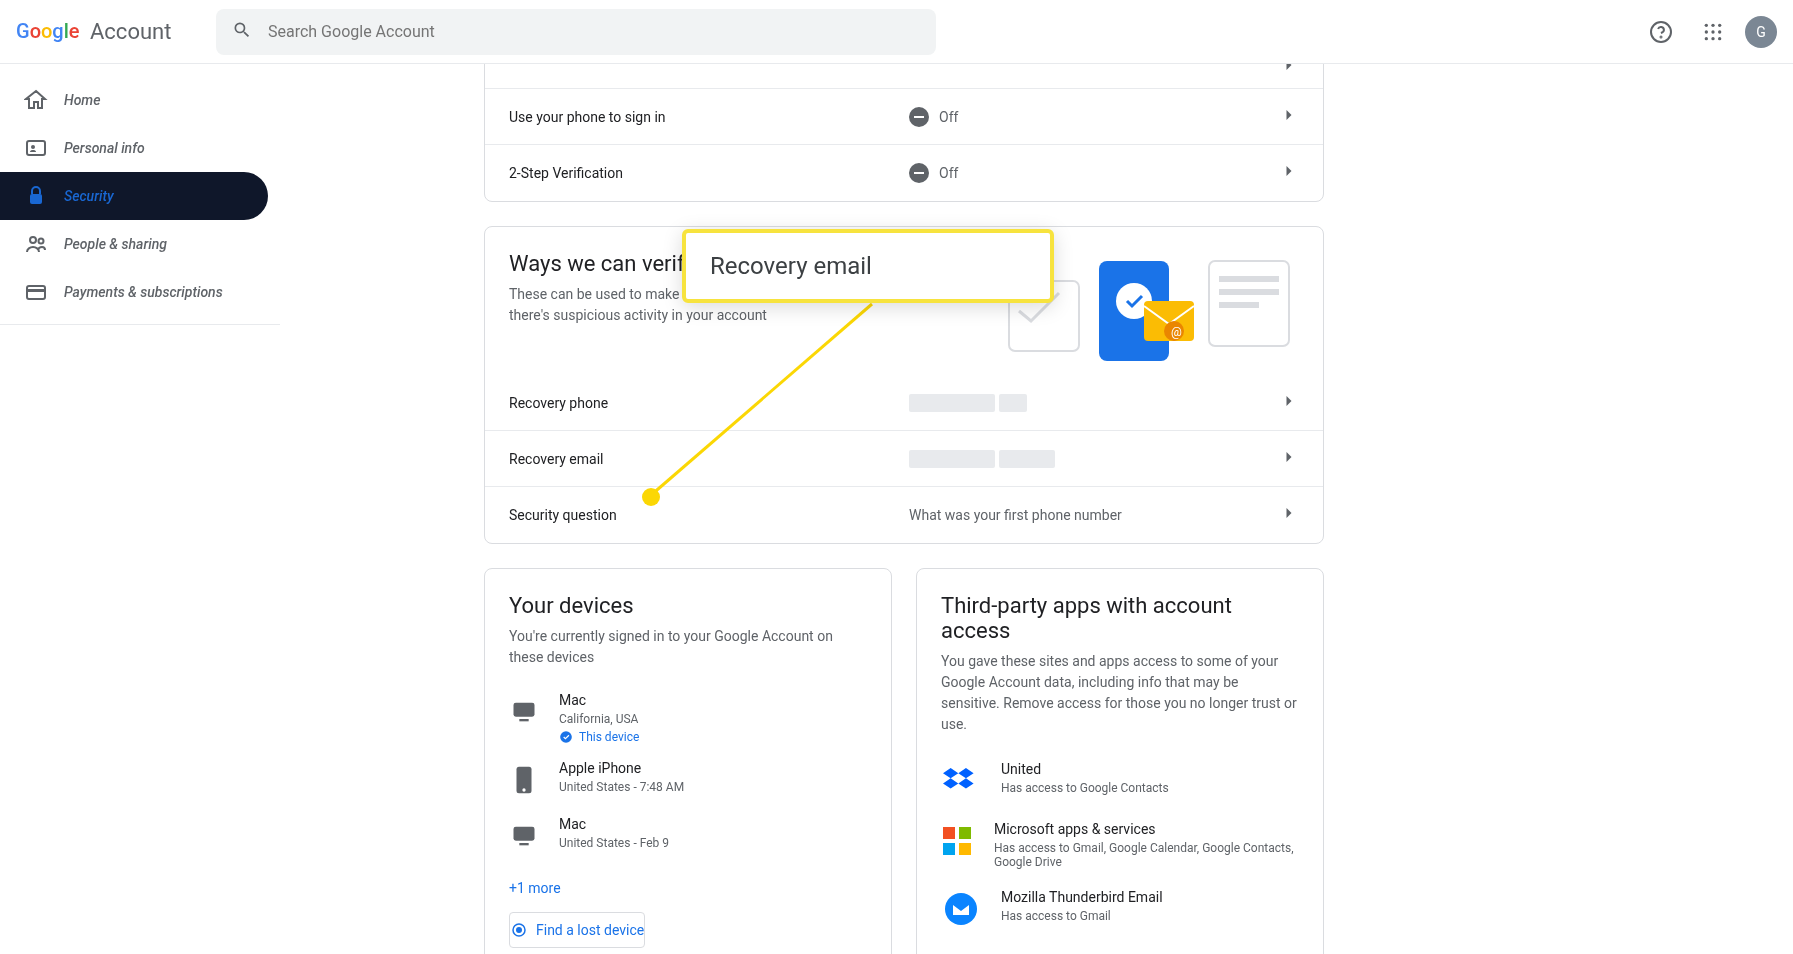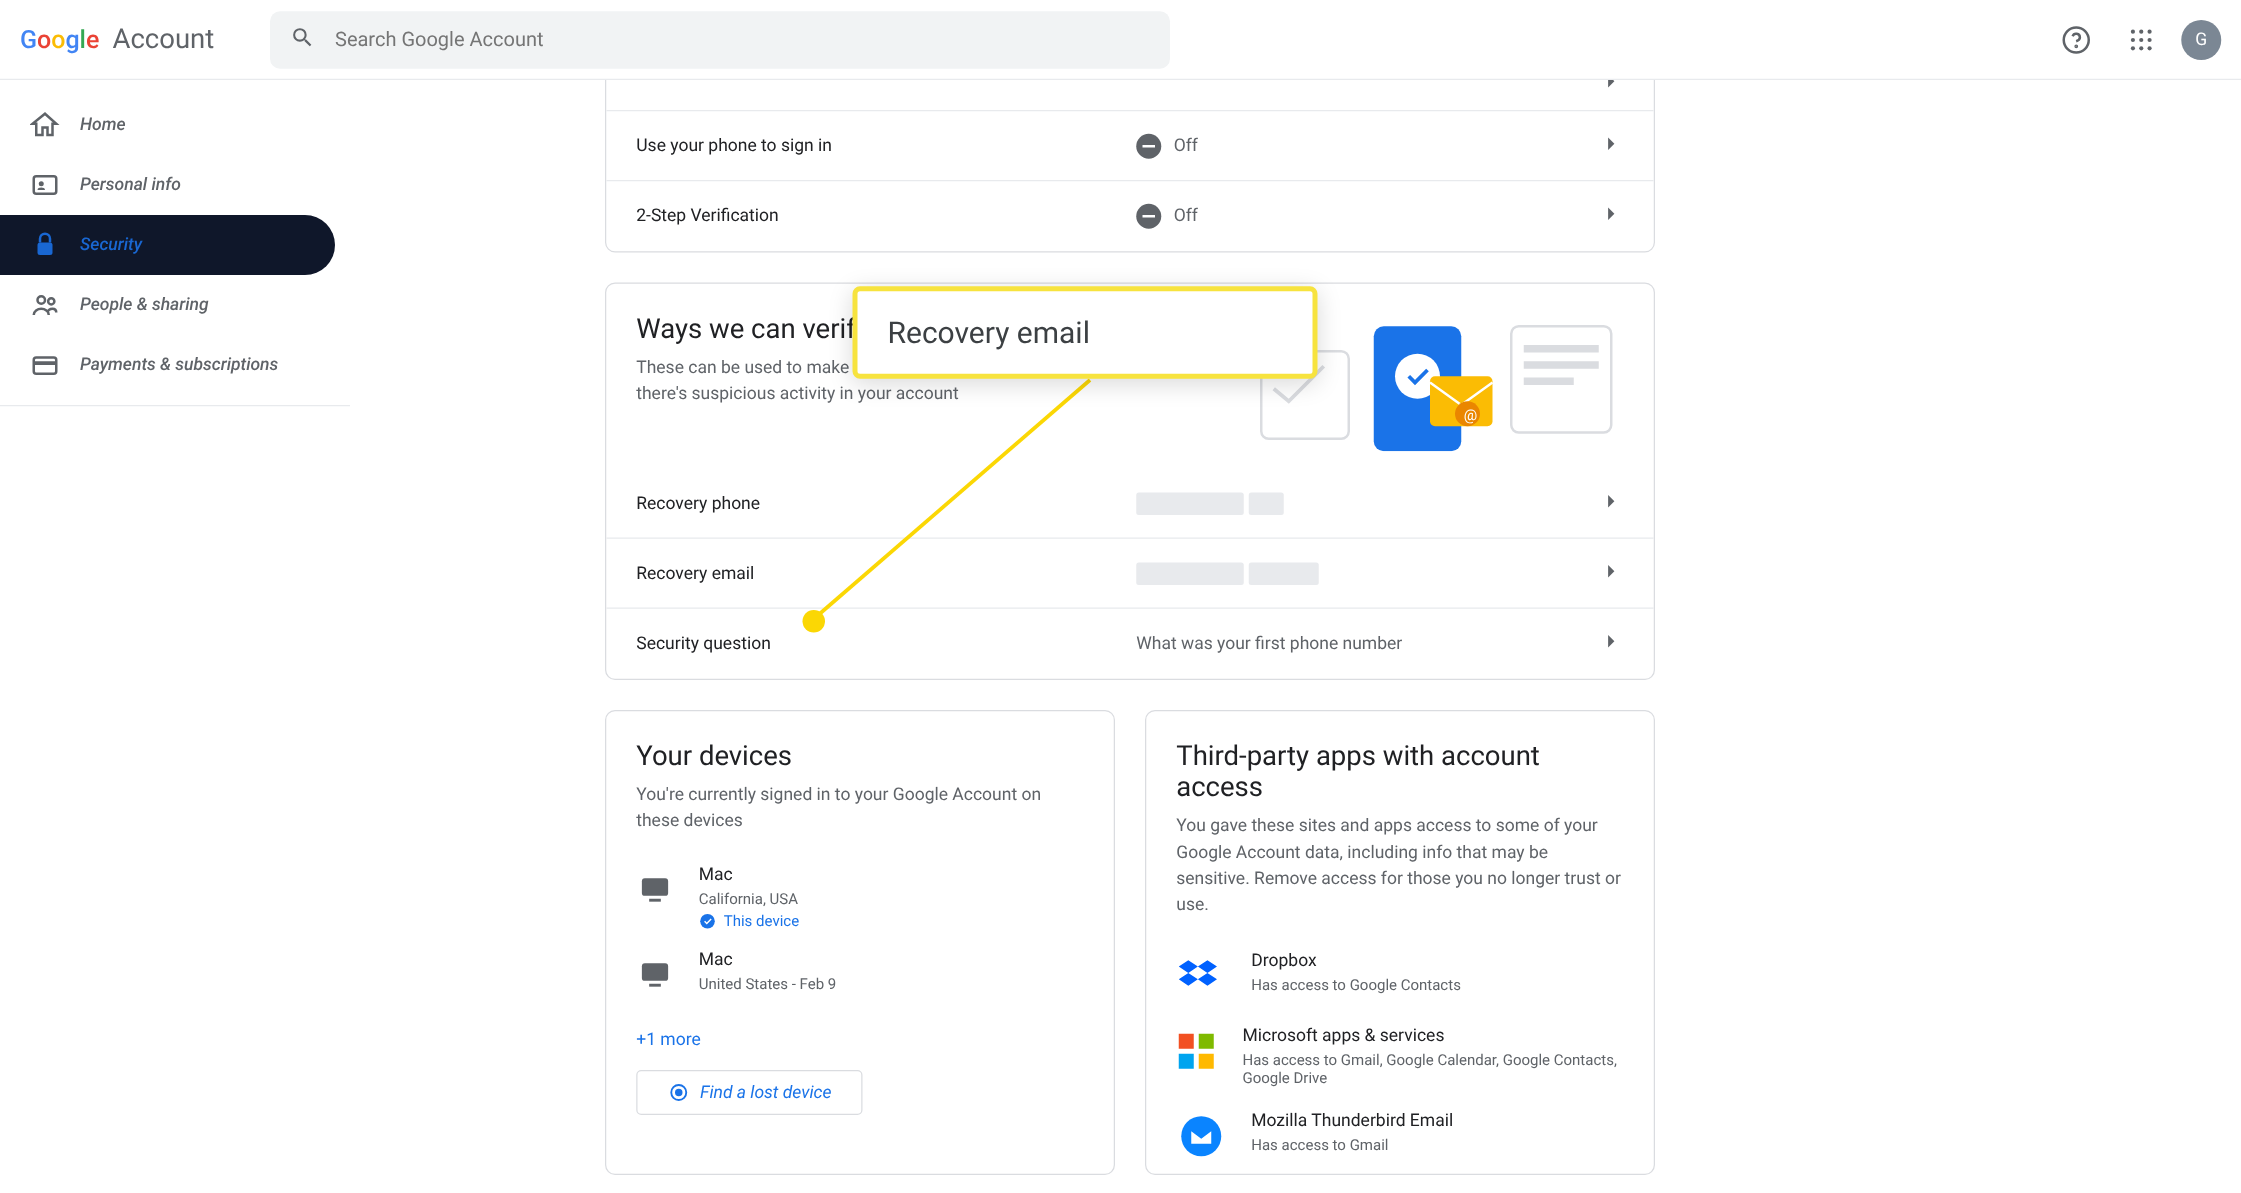--- a/index.html
+++ b/index.html
@@ -288,25 +288,24 @@
       padding: 16px 24px;
       cursor: pointer;
     }
     .find-device {
       margin: 0 24px 24px;
       display: inline-flex;
       align-items: center;
       gap: 8px;
       border: 1px solid #dadce0;
       border-radius: 4px;
-      padding: 8px 24px;
+      padding: 8px 0;
       font-size: 14px;
       color: #1a73e8;
       cursor: pointer;
-      font-style: italic;
     }
     
     .callout {
       position: absolute;
       left: 402px;
       top: 165px;
       width: 372px;
       height: 74px;
       background: #fff;
       border: 4px solid #f7e33e;
@@ -552,20 +551,32 @@
                 <svg width="14" height="14" viewBox="0 0 24 24" fill="#1a73e8">
                     <circle cx="12" cy="12" r="10"></circle>
                     <path d="M8 12l3 3 6-6" stroke="#fff" stroke-width="2" fill="none"></path>
                   </svg>
                 <span>This device</span>
               </div>
             </div>
           </div>
           <div class="device-row">
             <span class="device-icon">
+              <svg width="20" height="30" viewBox="0 0 24 36" fill="#5f6368">
+                  <rect x="3" y="2" width="18" height="32" rx="3"></rect>
+                  <circle cx="12" cy="30" r="2" fill="#fff"></circle>
+                </svg>
+            </span>
+            <div class="device-info">
+              <div class="device-name">Apple iPhone</div>
+              <div class="device-sub">United States - 7:48 AM</div>
+            </div>
+          </div>
+          <div class="device-row">
+            <span class="device-icon">
               <svg width="28" height="28" viewBox="0 0 24 24" fill="#5f6368">
                   <rect x="3" y="4" width="18" height="12" rx="2"></rect>
                   <rect x="8" y="18" width="8" height="2"></rect>
                 </svg>
             </span>
             <div class="device-info">
               <div class="device-name">Mac</div>
               <div class="device-sub">United States - Feb 9</div>
             </div>
           </div>
@@ -584,21 +595,21 @@
             <div class="card-title">Third-party apps with account access</div>
             <div class="card-desc">You gave these sites and apps access to some of your Google Account data, including info that may be sensitive. Remove access for those you no longer trust or use.</div>
           </div>
           <div class="app-row">
             <span class="app-icon">
               <svg width="36" height="36" viewBox="0 0 36 36">
                   <path d="M9 6l9 6-9 6-9-6zM27 6l9 6-9 6-9-6zM9 18l9 6-9 6-9-6zM27 18l9 6-9 6-9-6z" fill="#0061ff" transform="scale(0.85)"></path>
                 </svg>
             </span>
             <div>
-              <div class="app-name">Dropbox</div>
+              <div class="app-name">United</div>
               <div class="app-sub">Has access to Google Contacts</div>
             </div>
           </div>
           <div class="app-row">
             <span class="app-icon">
               <svg width="32" height="32" viewBox="0 0 32 32">
                   <rect x="2" y="2" width="12" height="12" fill="#f25022"></rect>
                   <rect x="18" y="2" width="12" height="12" fill="#7fba00"></rect>
                   <rect x="2" y="18" width="12" height="12" fill="#00a4ef"></rect>
                   <rect x="18" y="18" width="12" height="12" fill="#ffb900"></rect>

